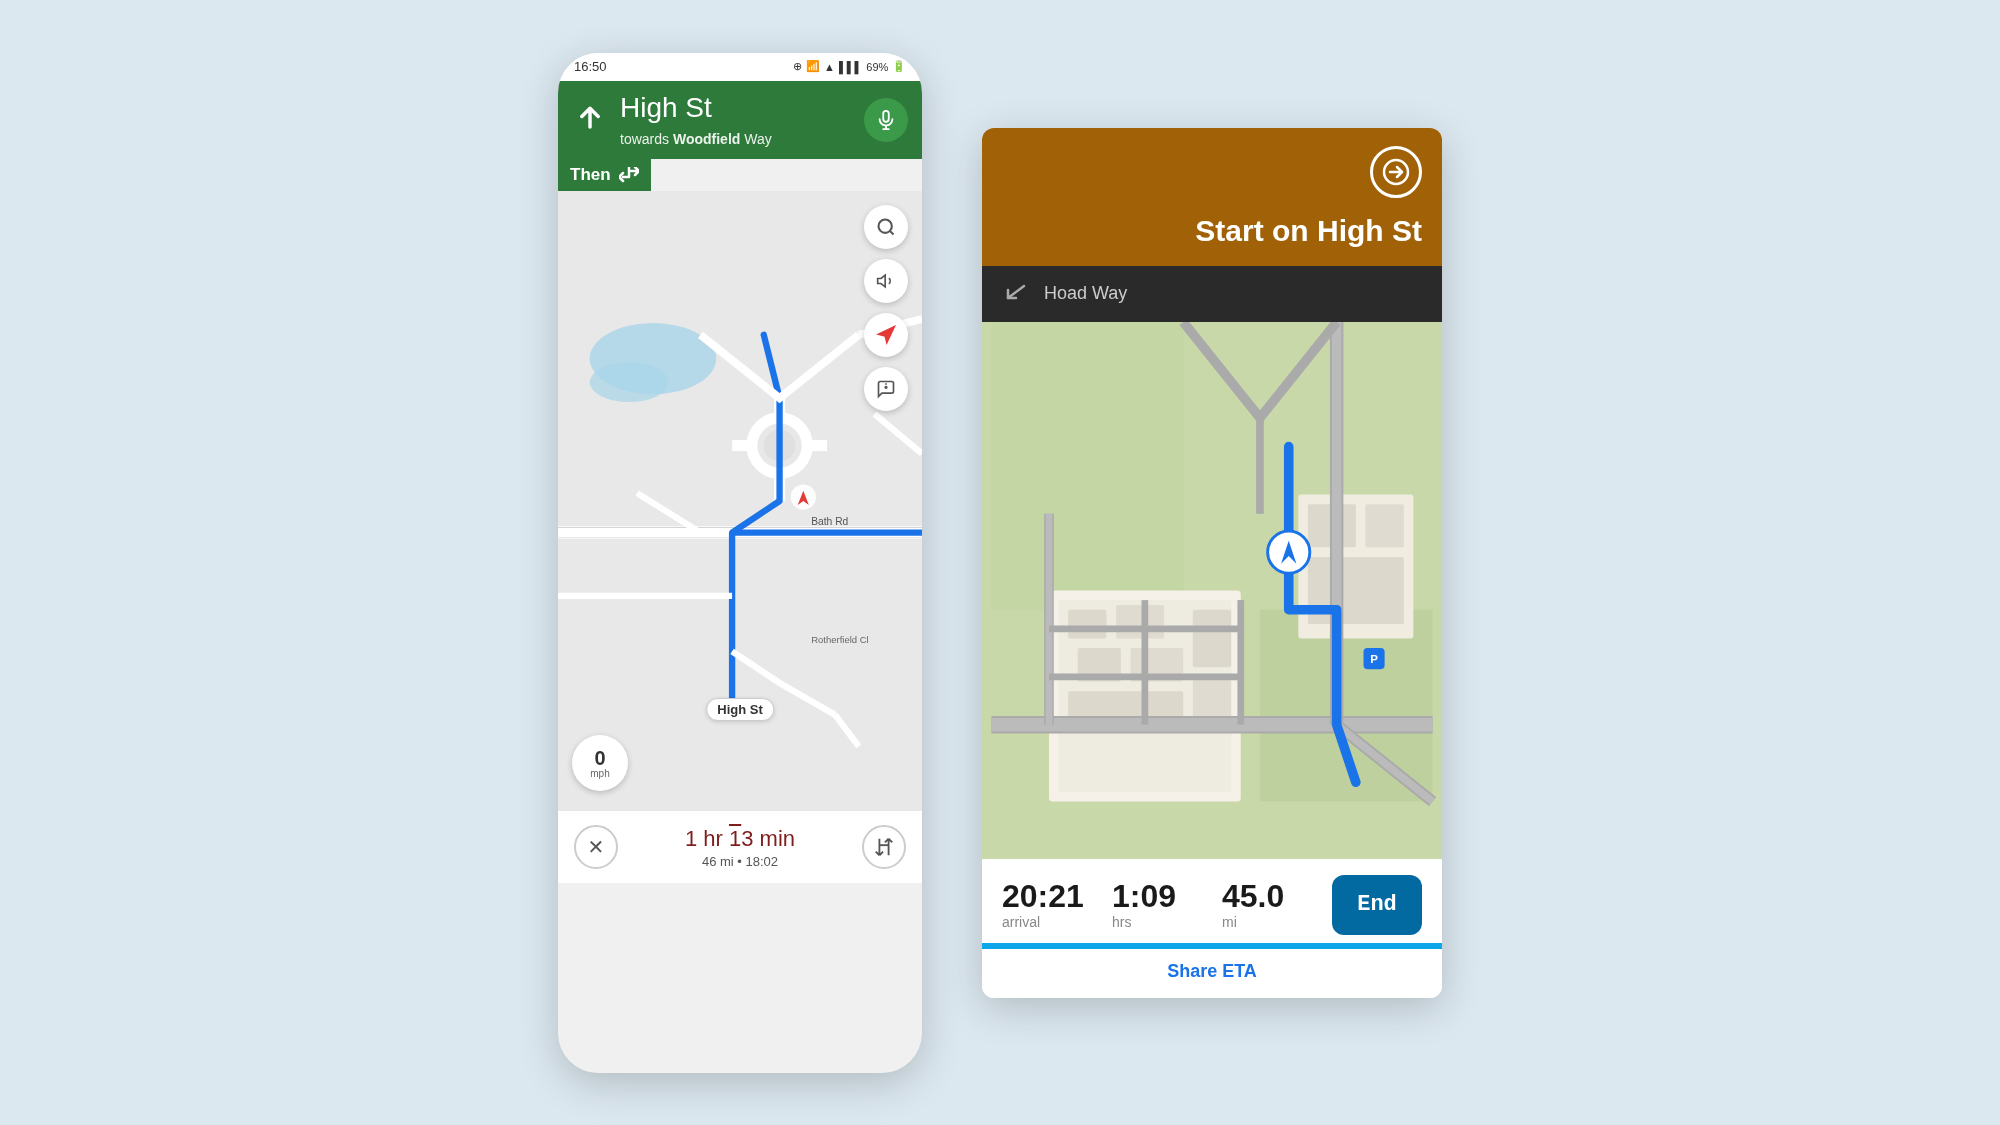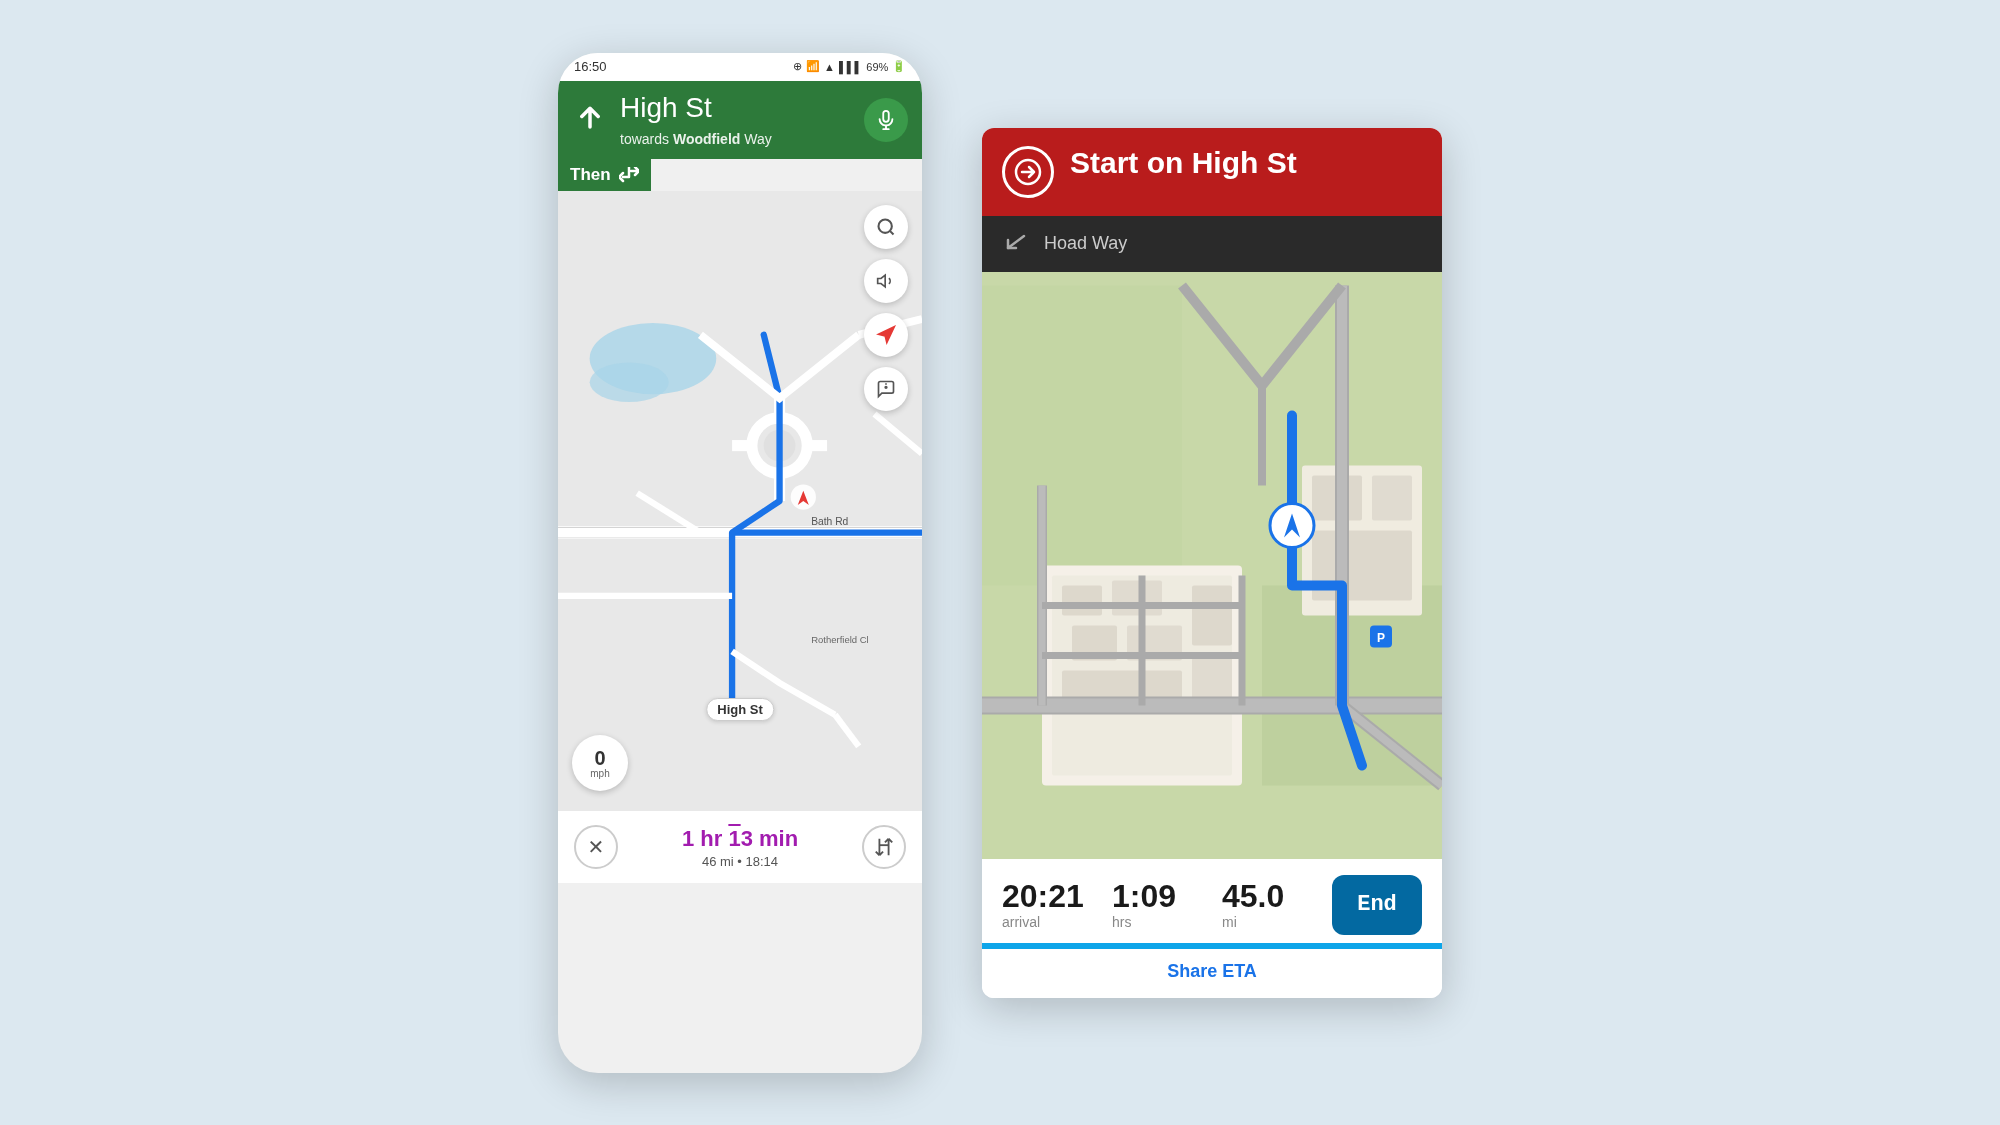--- a/index.html
+++ b/index.html
@@ -231,22 +231,22 @@
       color: #555;
       cursor: pointer;
     }
 
     .eta-info {
       text-align: center;
     }
 
     .eta-time {
       font-size: 22px;
-      font-weight: 700;
-      color: #a21caf;
+      font-weight: 400;
+      color: #7f1d1d;
     }
 
     .eta-details {
       font-size: 13px;
       color: #555;
       margin-top: 2px;
     }
 
     .routes-btn {
       width: 44px;
@@ -290,26 +290,27 @@
       background: white;
       border-radius: 12px;
       overflow: hidden;
       box-shadow: 0 10px 40px rgba(0,0,0,0.2);
       display: flex;
       flex-direction: column;
     }
 
     
     .nav-header-right-top {
-      background: #b91c1c;
+      background: #a16207;
       padding: 18px 20px;
       display: flex;
-      align-items: flex-start;
+      align-items: flex-end;
       gap: 16px;
       min-height: 80px;
+      flex-direction: column;
     }
 
     .circle-arrow-icon {
       width: 52px;
       height: 52px;
       border-radius: 50%;
       border: 3px solid white;
       display: flex;
       align-items: center;
       justify-content: center;
@@ -549,21 +550,21 @@
     
     <div class="bottom-bar-left">
       <div class="bottom-close-btn">✕</div>
       <div class="eta-info">
         <div class="eta-time">
           <span>1 hr <span style="text-decoration:overline;">1</span>3 min</span>
         </div>
         <div class="eta-details">
           <span>46 mi</span>
           <span> • </span>
-          <span>18:14</span>
+          <span>18:02</span>
         </div>
       </div>
       <div class="routes-btn">
         <svg width="22" height="22" viewBox="0 0 24 24" fill="none" stroke="#555" stroke-width="2">
           <path d="M17 3 L17 21 M17 3 L21 7 M17 3 L13 7"></path>
           <path d="M7 21 L7 3 M7 21 L3 17 M7 21 L11 17"></path>
           <path d="M7 10 L17 10"></path>
         </svg>
       </div>
     </div>

